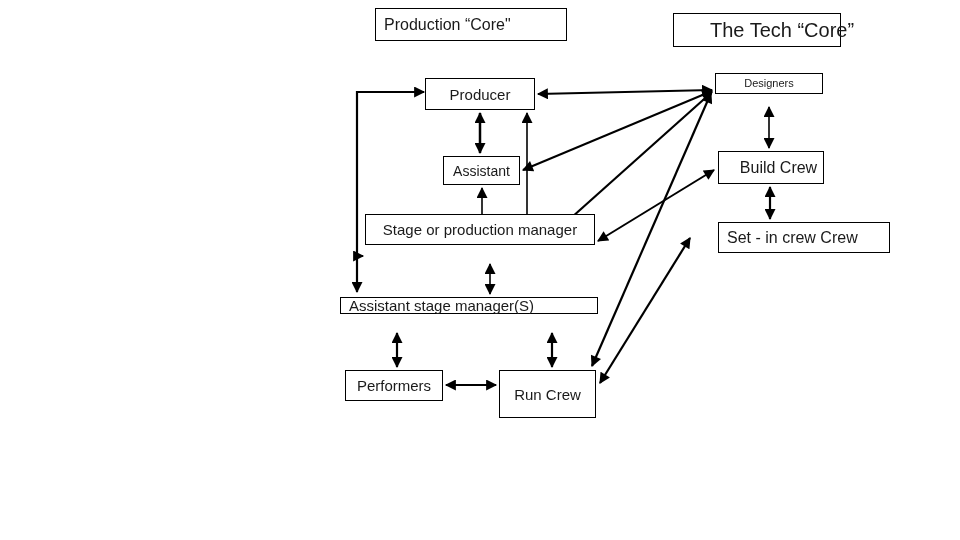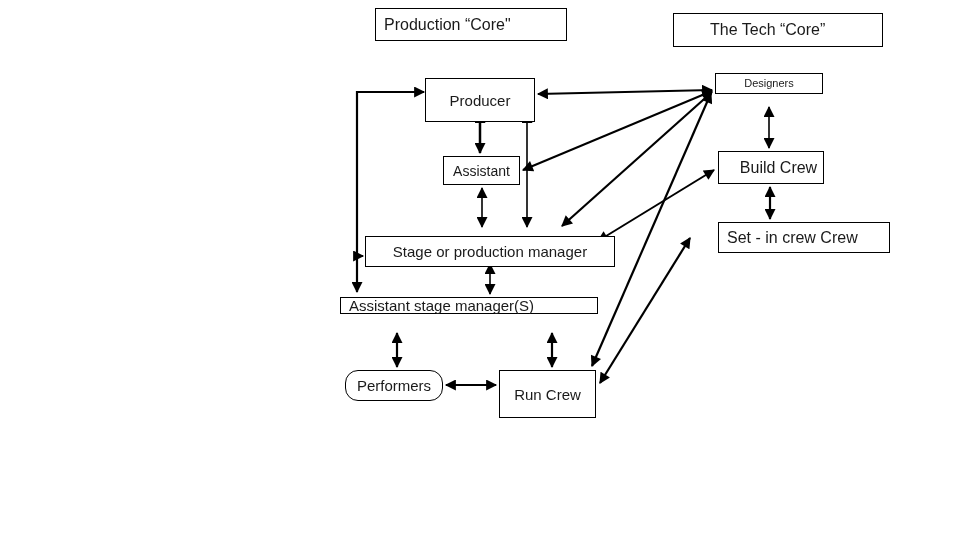--- a/index.html
+++ b/index.html
@@ -42,44 +42,44 @@
       <polyline points="592,366 711,93" stroke-width="2.2" marker-start="url(#arr)" marker-end="url(#arr)"></polyline>
       <polyline points="769,107 769,148" stroke-width="1.6" marker-start="url(#arr)" marker-end="url(#arr)"></polyline>
       <polyline points="770,187 770,219" stroke-width="2.2" marker-start="url(#arr)" marker-end="url(#arr)"></polyline>
       <polyline points="598,241 714,170" stroke-width="2" marker-start="url(#arr)" marker-end="url(#arr)"></polyline>
       <polyline points="600,383 690,238" stroke-width="2.2" marker-start="url(#arr)" marker-end="url(#arr)"></polyline>
     </svg>
   <div id="nodes">
       <div class="node left" style="left: 375px; top: 8px; width: 192px; height: 33px; font-size: 16px;">
         <span>Production “Core"</span>
       </div>
-      <div class="node left" style="left: 673px; top: 13px; width: 210px; height: 34px; font-size: 16px; padding-left: 36px;">
+      <div class="node left" style="left: 673px; top: 13px; width: 168px; height: 34px; font-size: 20px; padding-left: 36px;">
         <span>The Tech “Core”</span>
       </div>
-      <div class="node" style="left: 425px; top: 78px; width: 110px; height: 44px; font-size: 15px;">
+      <div class="node" style="left: 425px; top: 78px; width: 110px; height: 32px; font-size: 15px;">
         <span>Producer</span>
       </div>
       <div class="node" style="left: 715px; top: 73px; width: 108px; height: 21px; font-size: 11px;">
         <span>Designers</span>
       </div>
       <div class="node" style="left: 443px; top: 156px; width: 77px; height: 29px; font-size: 14px;">
         <span>Assistant</span>
       </div>
       <div class="node" style="left: 718px; top: 151px; width: 106px; height: 33px; font-size: 16px; padding-left: 15px;">
         <span>Build Crew</span>
       </div>
-      <div class="node" style="left: 365px; top: 236px; width: 250px; height: 31px; font-size: 15px;">
+      <div class="node" style="left: 365px; top: 214px; width: 230px; height: 31px; font-size: 15px;">
         <span>Stage or production manager</span>
       </div>
       <div class="node left" style="left: 693px; top: 222px; width: 172px; height: 31px; font-size: 16px; margin-left: 25px;">
         <span>Set - in crew Crew</span>
       </div>
       <div class="node left" style="left: 340px; top: 297px; width: 258px; height: 17px; font-size: 15px;">
         <span>Assistant stage manager(S)</span>
       </div>
-      <div class="node" style="left: 345px; top: 370px; width: 98px; height: 31px; font-size: 15px; border-radius: 13px;">
+      <div class="node" style="left: 345px; top: 370px; width: 98px; height: 31px; font-size: 15px;">
         <span>Performers</span>
       </div>
       <div class="node" style="left: 499px; top: 370px; width: 97px; height: 48px; font-size: 15px;">
         <span>Run Crew</span>
       </div>
     </div>
 </div>
 
 </body></html>

